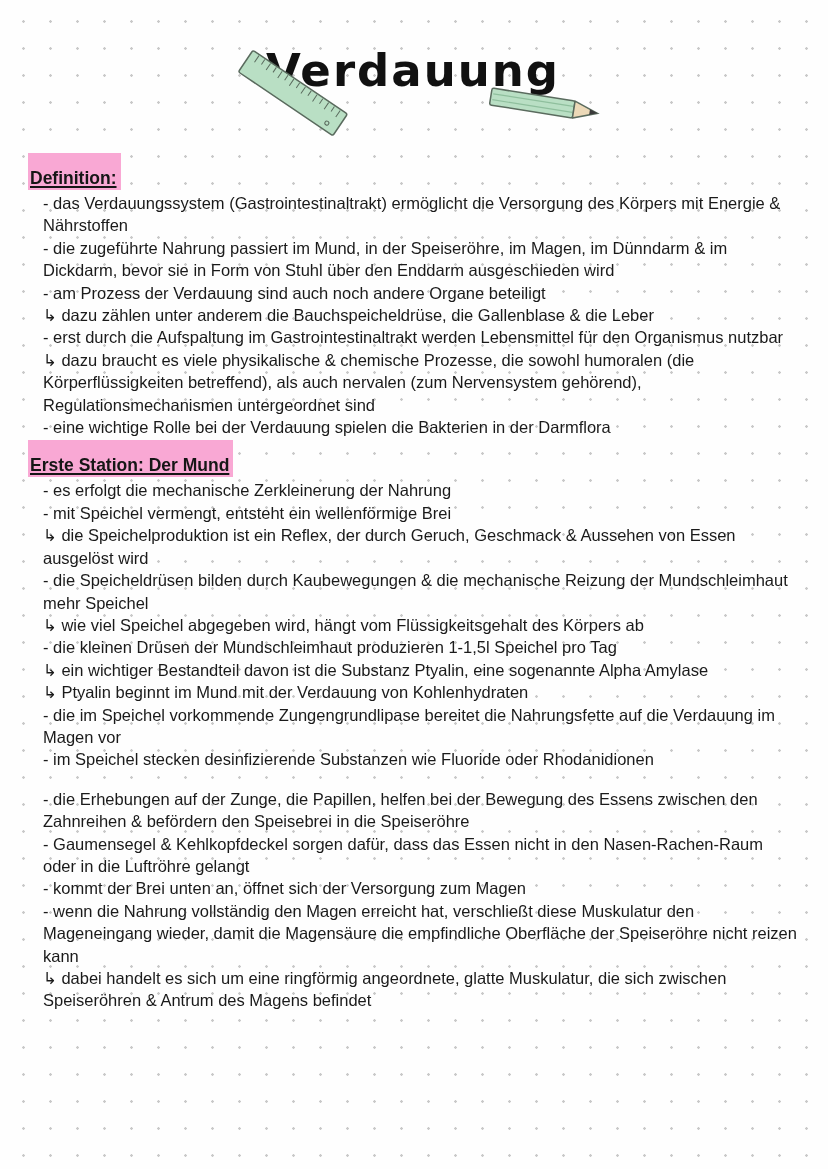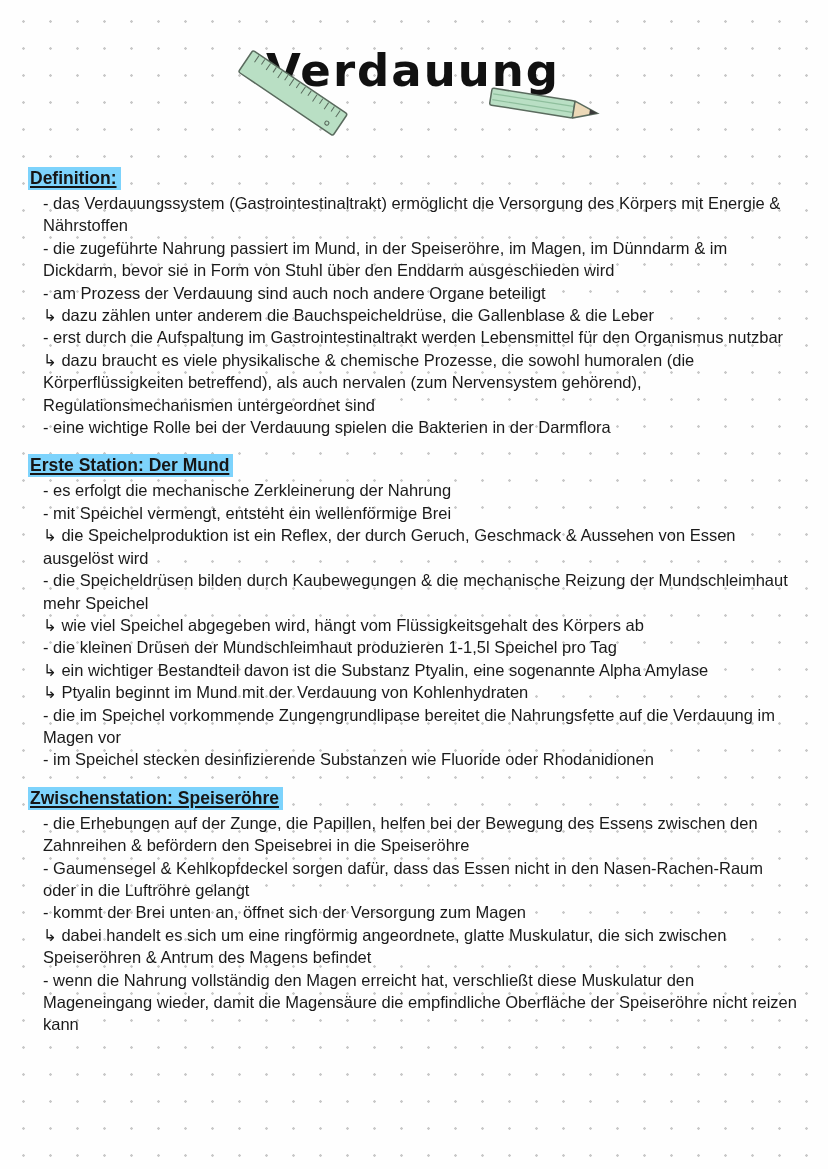--- a/index.html
+++ b/index.html
@@ -40,22 +40,22 @@
     top: 84px;
   }
 
   .section { margin-bottom: 17px; }
   .heading {
     font-size: 17.5px;
     font-weight: bold;
     margin-bottom: 3px;
   }
   .heading .hl {
-    background: #7dd3fc;
-    padding: 1px 4px 2px 2px;
+    background: #f9a8d4;
+    padding: 15px 4px 2px 2px;
     text-decoration: underline;
     text-decoration-thickness: 1.8px;
     text-underline-offset: 2px;
   }
   .line {
     font-size: 16.5px;
     line-height: 22.4px;
     color: #1a1a1a;
     margin-left: 15px;
   }
@@ -104,21 +104,20 @@
     <p class="line">- die Speicheldrüsen bilden durch Kaubewegungen &amp; die mechanische Reizung der Mundschleimhaut mehr Speichel</p>
     <p class="line">↳ wie viel Speichel abgegeben wird, hängt vom Flüssigkeitsgehalt des Körpers ab</p>
     <p class="line">- die kleinen Drüsen der Mundschleimhaut produzieren 1-1,5l Speichel pro Tag</p>
     <p class="line">↳ ein wichtiger Bestandteil davon ist die Substanz Ptyalin, eine sogenannte Alpha Amylase</p>
     <p class="line">↳ Ptyalin beginnt im Mund mit der Verdauung von Kohlenhydraten</p>
     <p class="line">- die im Speichel vorkommende Zungengrundlipase  bereitet die Nahrungsfette auf die Verdauung im Magen vor</p>
     <p class="line">- im Speichel stecken desinfizierende Substanzen wie Fluoride oder Rhodanidionen</p>
   </div>
 
   <div class="section">
-    <h2 class="heading"><span class="hl">Zwischenstation: Speiseröhre</span></h2>
     <p class="line">- die Erhebungen auf der Zunge, die Papillen, helfen bei der Bewegung des Essens zwischen den Zahnreihen &amp; befördern den Speisebrei in die Speiseröhre</p>
     <p class="line">- Gaumensegel &amp; Kehlkopfdeckel sorgen dafür, dass das Essen nicht in den Nasen-Rachen-Raum oder in die Luftröhre gelangt</p>
     <p class="line">- kommt der Brei unten an, öffnet sich der Versorgung zum Magen</p>
+    <p class="line">- wenn die Nahrung vollständig den Magen erreicht hat, verschließt diese Muskulatur den Mageneingang wieder, damit die Magensäure die empfindliche Oberfläche der Speiseröhre nicht reizen kann</p>
     <p class="line">↳ dabei handelt es sich um eine ringförmig angeordnete, glatte Muskulatur, die sich zwischen Speiseröhren &amp; Antrum des Magens befindet</p>
-    <p class="line">- wenn die Nahrung vollständig den Magen erreicht hat, verschließt diese Muskulatur den Mageneingang wieder, damit die Magensäure die empfindliche Oberfläche der Speiseröhre nicht reizen kann</p>
   </div>
 
 </div>
 
 </body></html>

